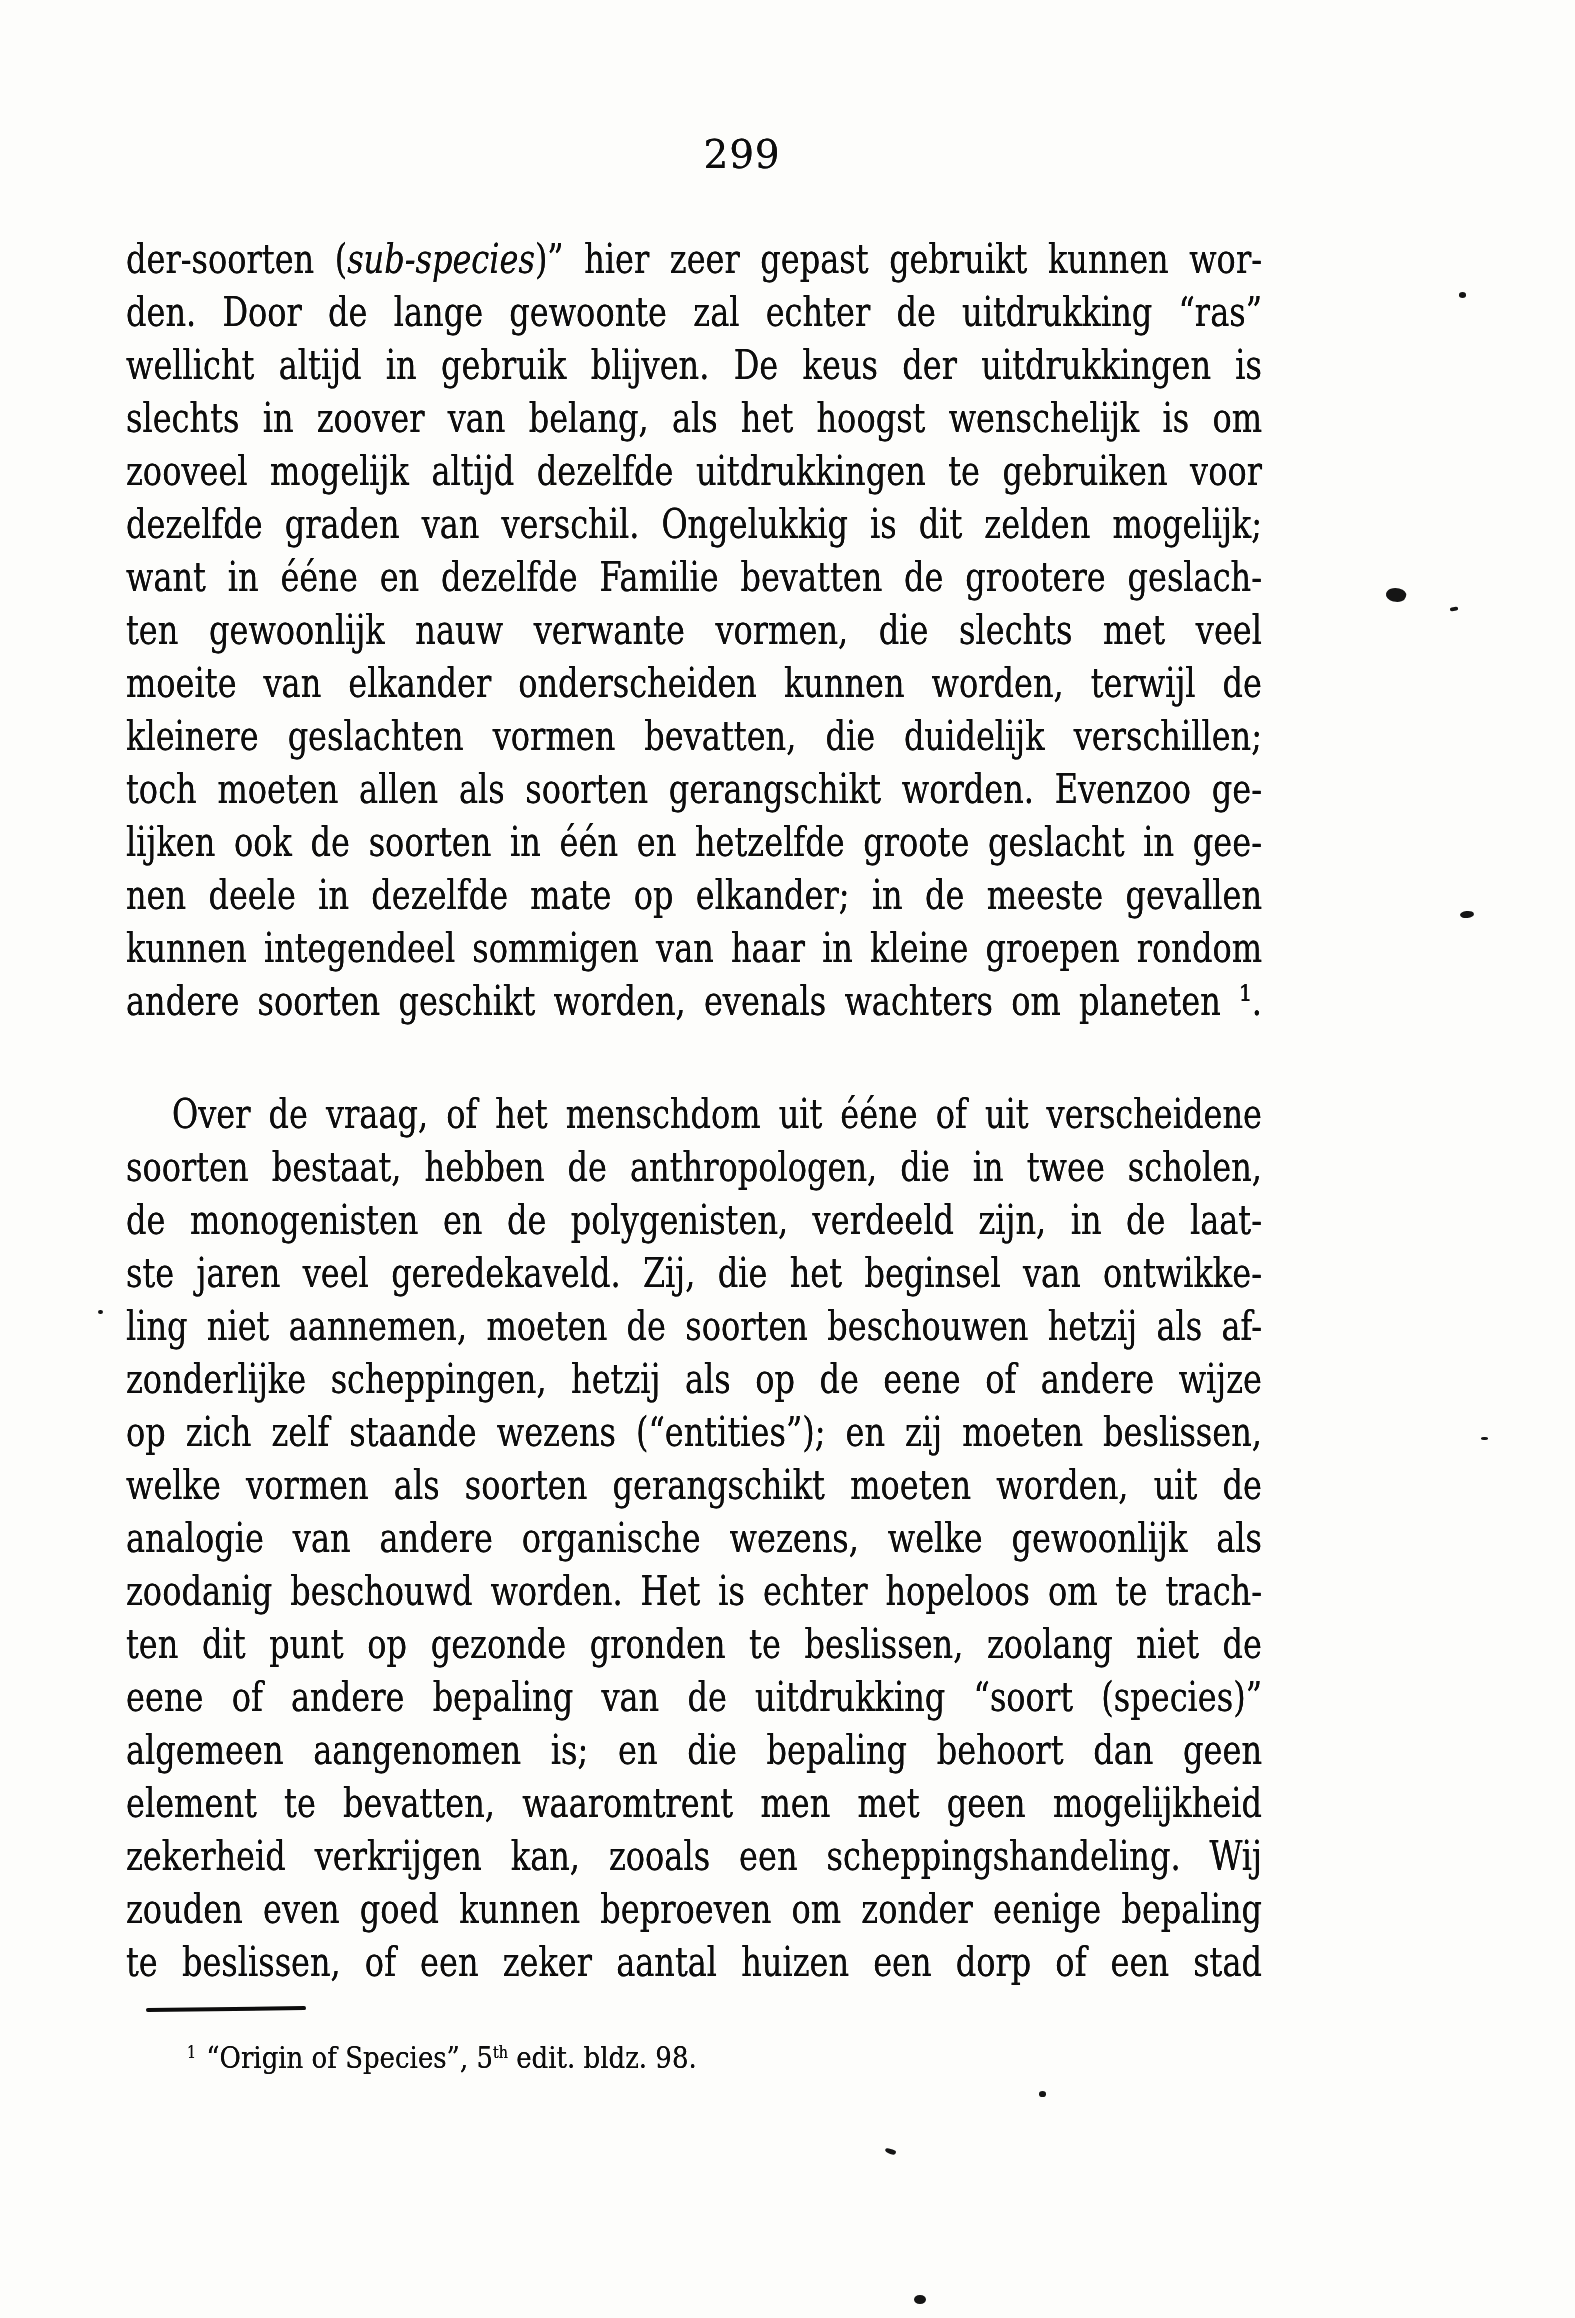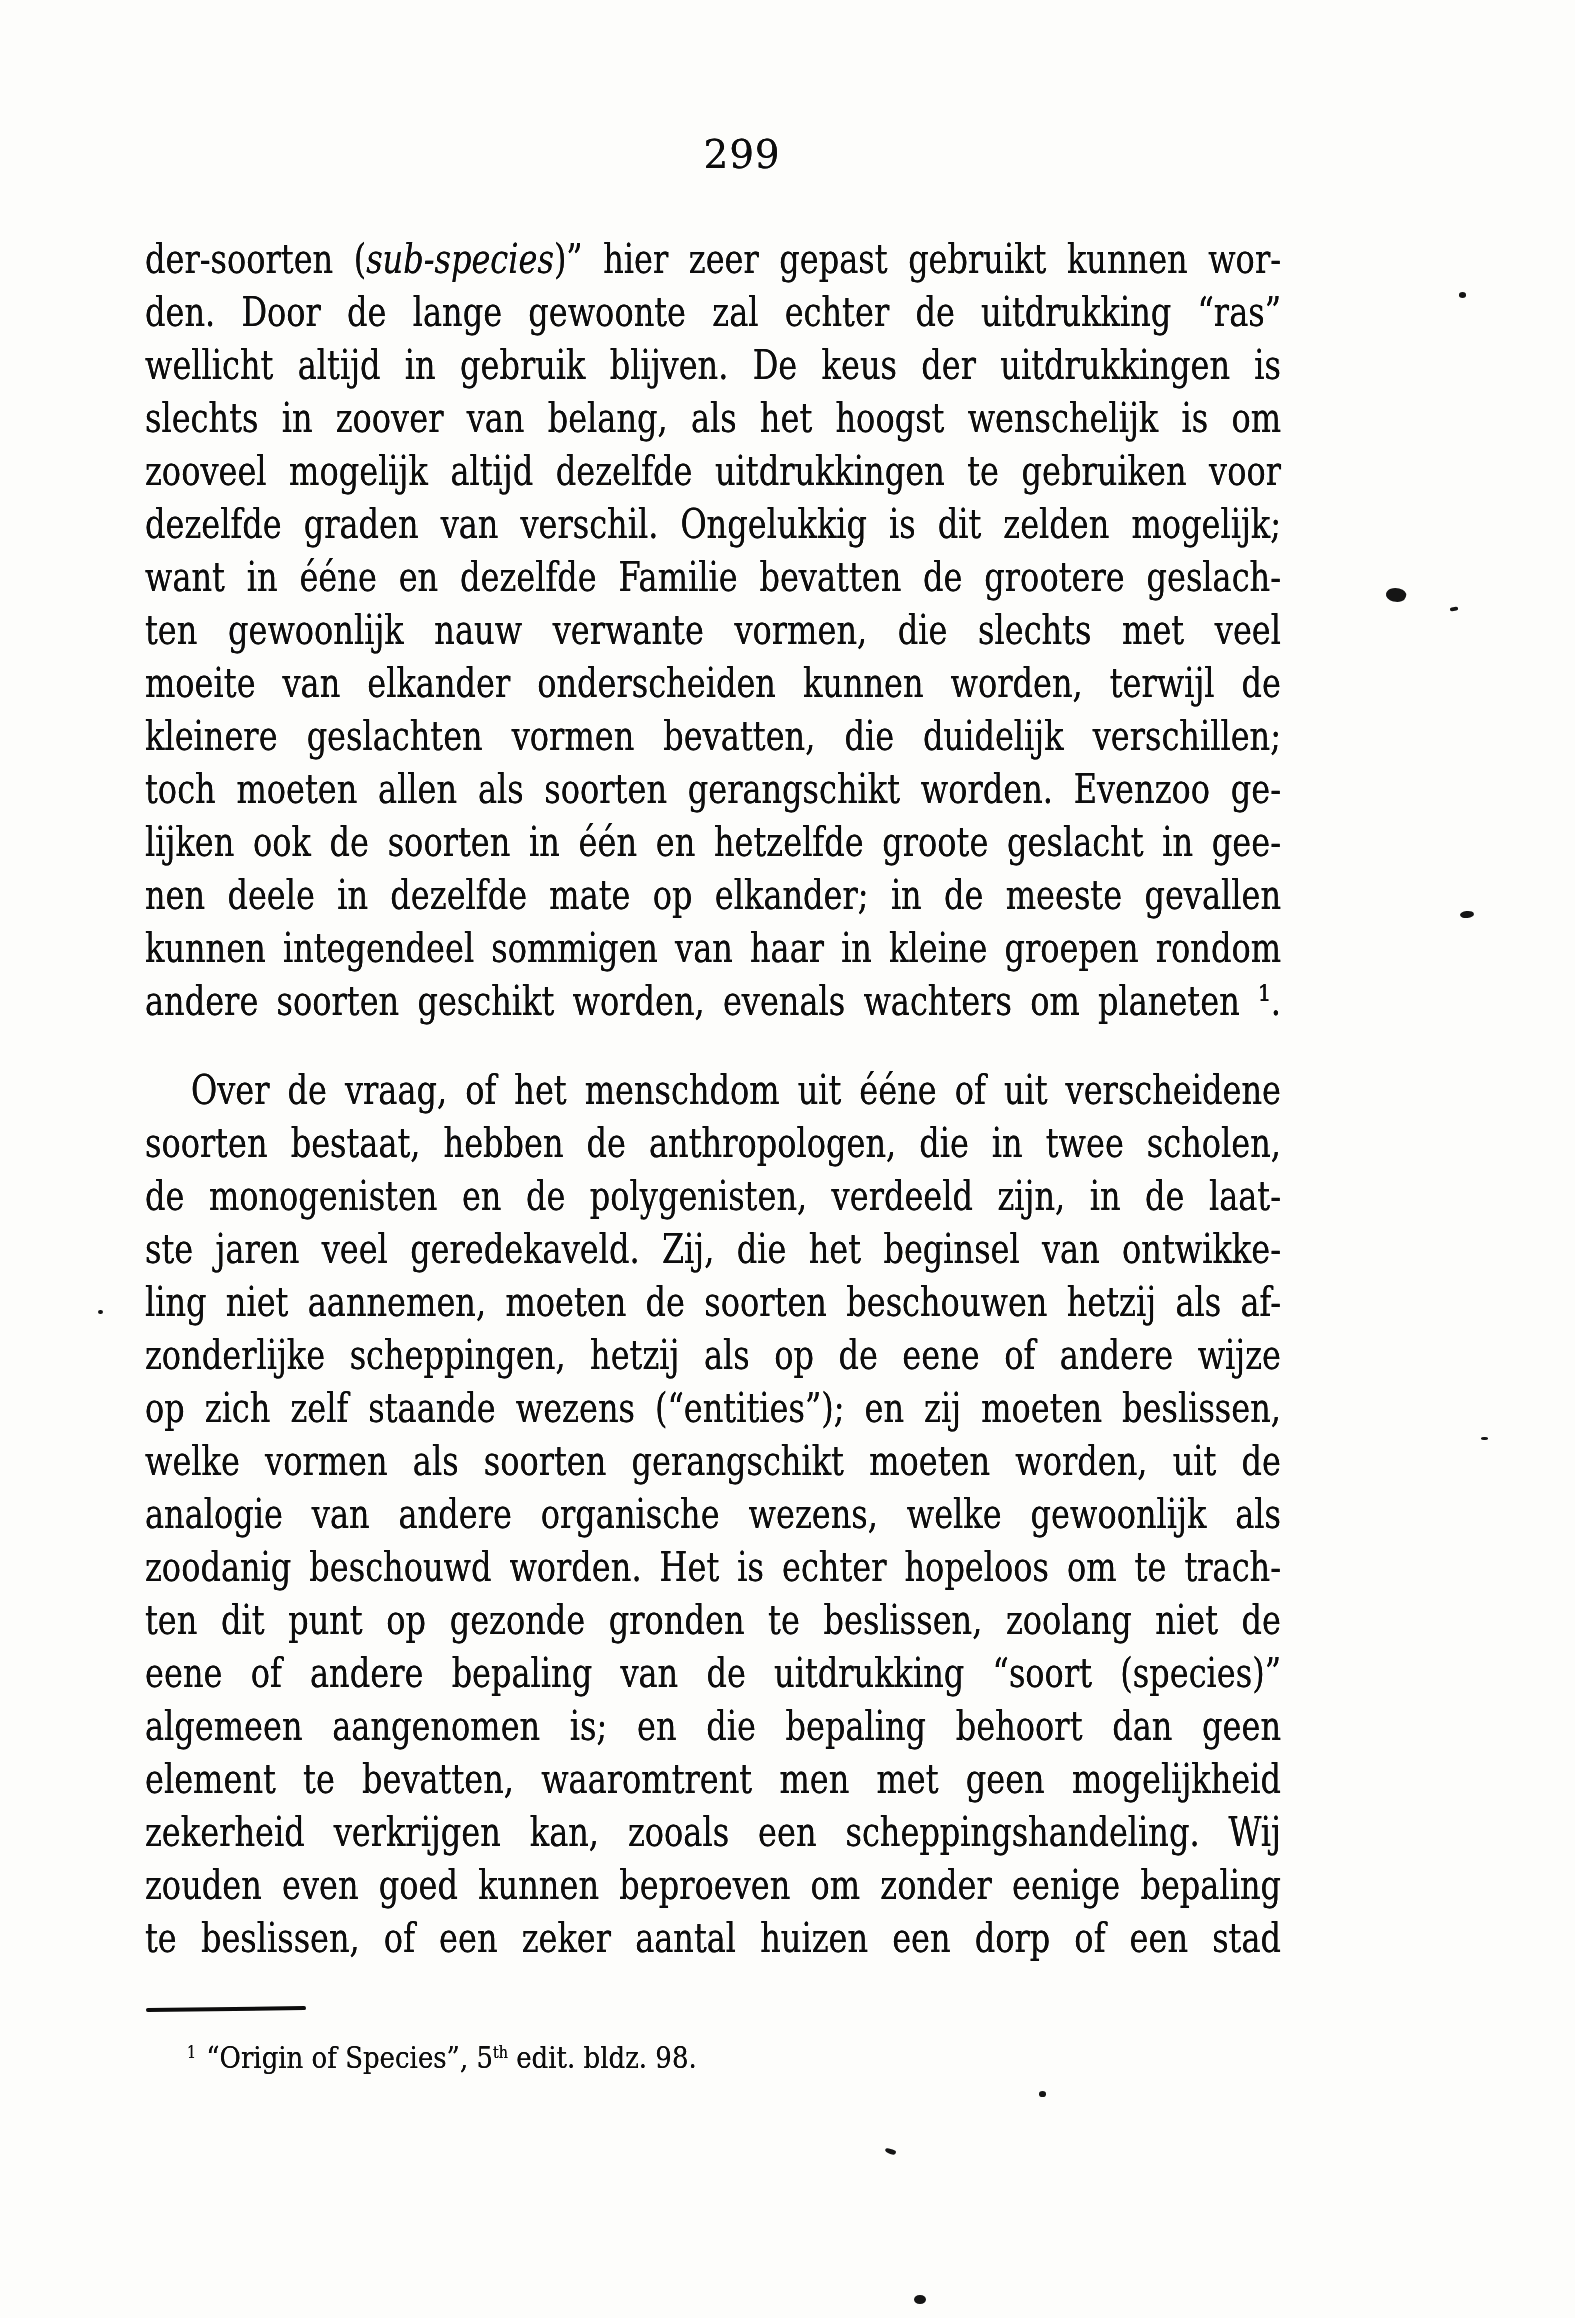--- a/index.html
+++ b/index.html
@@ -23,25 +23,25 @@
     width: 1576px;
     text-align: center;
     font-size: 39px;
     line-height: 39px;
     letter-spacing: 0.9px;
     text-shadow: 0 0 0.5px #0d0d0d;
   }
   .text-block {
     position: absolute;
     top: 234px;
-    left: 145px;
+    left: 126px;
     width: 1136px;
   }
   .paragraph { margin: 0; padding: 0; }
-  .paragraph.indented { margin-top: 36px; }
+  .paragraph.indented { margin-top: 60px; }
   .paragraph.indented .line:first-child { text-indent: 46px; }
   .line {
     display: block;
     font-size: 32px;
     line-height: 53px;
     height: 53px;
     text-align: justify;
     text-align-last: justify;
     white-space: normal;
     transform: scaleY(1.28);

